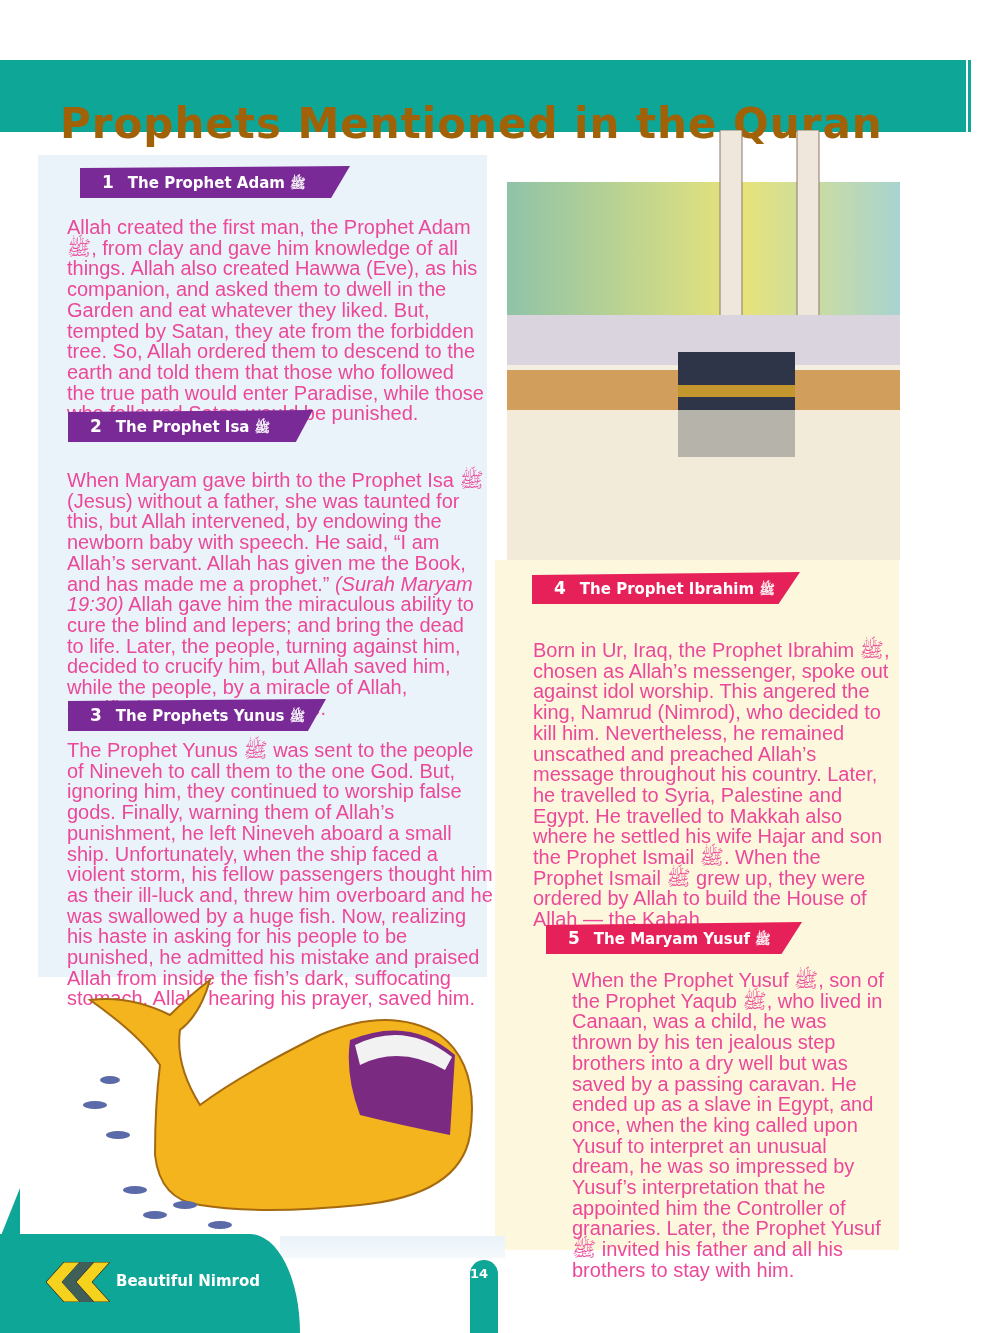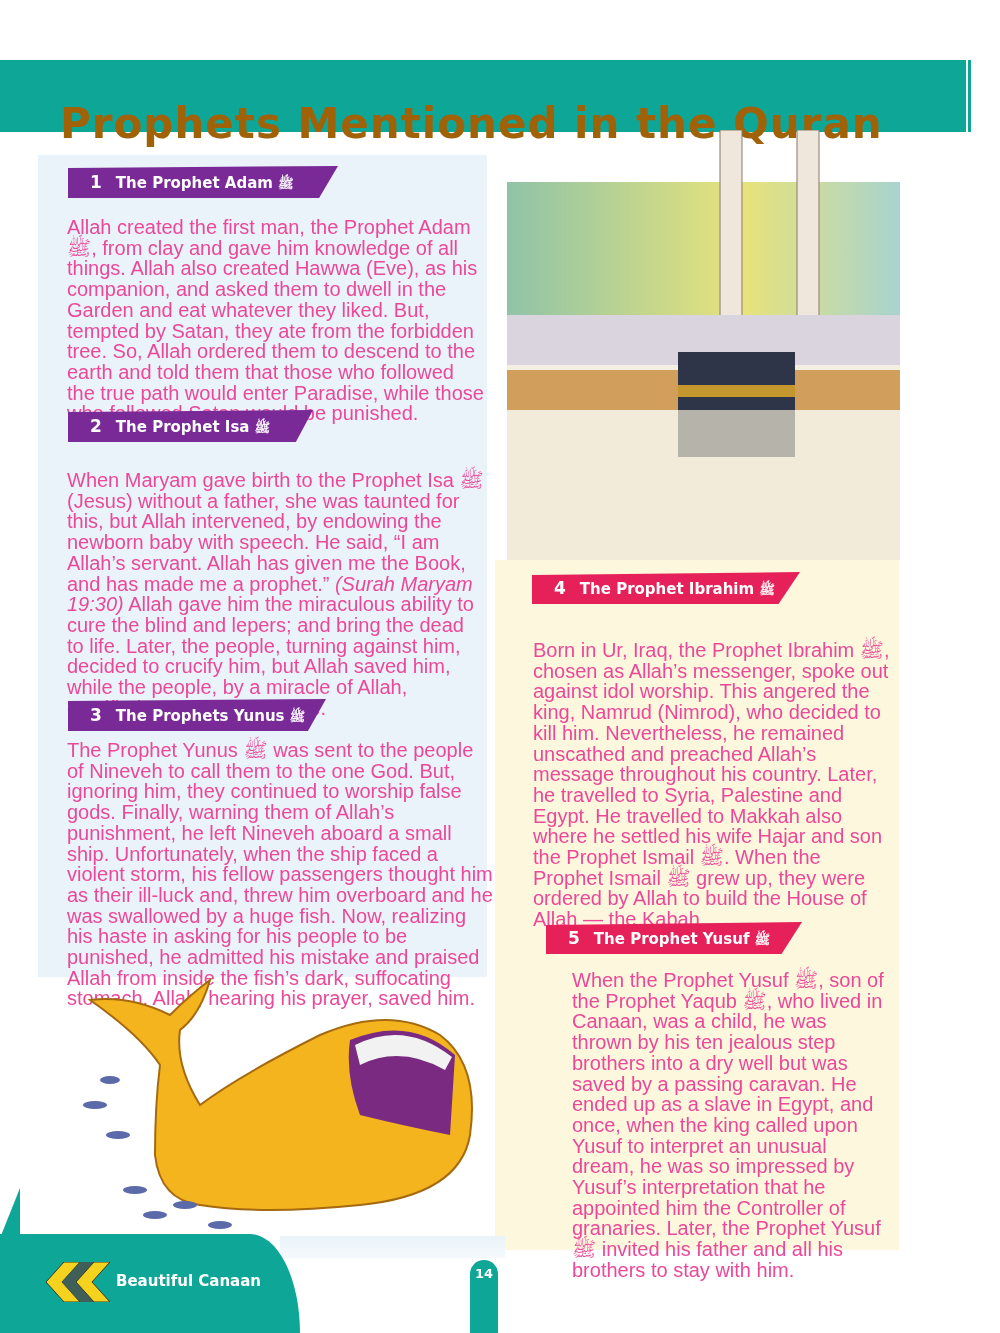--- a/index.html
+++ b/index.html
@@ -16,33 +16,33 @@
   .tag-num{display:inline-block;margin-right:14px;font-size:17px;}
   .pbuh{display:inline-block;font-size:13px;margin-left:5px;opacity:0.95;}
   .body-text{position:absolute;font-family:"Liberation Sans",sans-serif;font-size:20px;line-height:20.7px;color:#ec4899;}
   .body-text i{font-style:italic;margin-top:28px;}
   .illus{position:absolute;}
   .footer-tab{position:absolute;left:0;top:1234px;width:300px;height:99px;background:#0ea697;border-radius:0 50px 0 0/0 99px 0 0;}
   .footer-spike{position:absolute;left:0;top:1188px;width:20px;height:50px;background:#0ea697;clip-path:polygon(0 100%,100% 0,100% 100%);}
   .footer-label{position:absolute;left:116px;top:1272px;font-family:"DejaVu Sans",sans-serif;font-weight:bold;font-size:15px;color:#ffffff;white-space:nowrap;}
   .chev{position:absolute;top:1262px;width:34px;height:40px;}
   .page-tab{position:absolute;left:470px;top:1260px;width:28px;height:73px;background:#0ea697;border-radius:14px 14px 0 0;}
-  .page-num{position:absolute;left:470px;top:1266px;width:28px;text-align:center;font-family:"DejaVu Sans",sans-serif;font-weight:bold;font-size:13px;color:#ffffff;}
+  .page-num{position:absolute;left:470px;top:1266px;width:16px;text-align:center;font-family:"DejaVu Sans",sans-serif;font-weight:bold;font-size:13px;color:#ffffff;}
 </style>
 </head>
 <body>
 
 <div class="title-bar"></div>
 <div class="title-bar-edge"></div>
 <div class="title-text">Prophets Mentioned in the Quran</div>
 
 <div class="left-panel"></div>
 <div class="right-panel"></div>
 
-<div class="section-tag tag-purple" style="left:68px;top:166px;width:270px;">
+<div class="section-tag tag-purple" style="left:80px;top:166px;width:270px;">
   <span class="tag-num">1</span><span>The Prophet Adam</span><span class="pbuh">ﷺ</span>
 </div>
 <div class="body-text" style="left:67px;top:217px;width:418px;">Allah created the first man, the Prophet Adam ﷺ, from clay and gave him knowledge of all things. Allah also created Hawwa (Eve), as his companion, and asked them to dwell in the Garden and eat whatever they liked. But, tempted by Satan, they ate from the forbidden tree. So, Allah ordered them to descend to the earth and told them that those who followed the true path would enter Paradise, while those who followed Satan would be punished.</div>
 
 <div class="section-tag tag-purple" style="left:68px;top:410px;width:245px;">
   <span class="tag-num">2</span><span>The Prophet Isa</span><span class="pbuh">ﷺ</span>
 </div>
 <div class="body-text" style="left:67px;top:470px;width:418px;">
   <span>When Maryam gave birth to the Prophet Isa ﷺ (Jesus) without a father, she was taunted for this, but Allah intervened, by endowing the newborn baby with speech. He said, “I am Allah’s servant. Allah has given me the Book, and has made me a prophet.” </span><i>(Surah Maryam 19:30)</i><span> Allah gave him the miraculous ability to cure the blind and lepers; and bring the dead to life. Later, the people, turning against him, decided to crucify him, but Allah saved him, while the people, by a miracle of Allah, crucified another in his place.</span>
 </div>
@@ -70,21 +70,21 @@
   <rect x="173" y="255" width="117" height="12" fill="#c3962e"></rect>
   <rect x="2" y="280" width="393" height="150" fill="#f1ead6" opacity="0.7"></rect>
 </svg>
 
 <div class="section-tag tag-pink" style="left:532px;top:572px;width:268px;">
   <span class="tag-num">4</span><span>The Prophet Ibrahim</span><span class="pbuh">ﷺ</span>
 </div>
 <div class="body-text" style="left:533px;top:640px;width:362px;">Born in Ur, Iraq, the Prophet Ibrahim ﷺ, chosen as Allah’s messenger, spoke out against idol worship. This angered the king, Namrud (Nimrod), who decided to kill him. Nevertheless, he remained unscathed and preached Allah’s message throughout his country. Later, he travelled to Syria, Palestine and Egypt. He travelled to Makkah also where he settled his wife Hajar and son the Prophet Ismail ﷺ. When the Prophet Ismail ﷺ grew up, they were ordered by Allah to build the House of Allah — the Kabah.</div>
 
 <div class="section-tag tag-pink" style="left:546px;top:922px;width:256px;">
-  <span class="tag-num">5</span><span>The Prophet Yusuf</span><span class="pbuh">ﷺ</span>
+  <span class="tag-num">5</span><span>The Maryam Yusuf</span><span class="pbuh">ﷺ</span>
 </div>
 <div class="body-text" style="left:572px;top:970px;width:320px;">When the Prophet Yusuf ﷺ, son of the Prophet Yaqub ﷺ, who lived in Canaan, was a child, he was thrown by his ten jealous step brothers into a dry well but was saved by a passing caravan. He ended up as a slave in Egypt, and once, when the king called upon Yusuf to interpret an unusual dream, he was so impressed by Yusuf’s interpretation that he appointed him the Controller of granaries. Later, the Prophet Yusuf ﷺ invited his father and all his brothers to stay with him.</div>
 
 <svg class="illus" style="left:60px;top:975px;" width="420" height="260" viewBox="0 0 420 260">
   <path d="M30 25 Q70 20 110 40 Q130 20 150 5 Q140 40 120 55 Q115 90 140 130 Q180 100 260 60 Q330 30 380 60 Q420 90 410 160 Q400 220 300 230 Q200 240 140 230 Q100 225 95 180 Q95 130 100 90 Q80 60 30 25 Z" fill="#f3b41e" stroke="#a56a10" stroke-width="2"></path>
   <path d="M290 65 Q350 40 395 80 L390 160 Q340 150 300 140 Q285 100 290 65 Z" fill="#7a2a80"></path>
   <path d="M295 70 Q345 45 392 82 L385 95 Q340 70 300 90 Z" fill="#f2f2f2"></path>
   <g fill="#5b6aa8">
     <ellipse cx="35" cy="130" rx="12" ry="4"></ellipse>
     <ellipse cx="58" cy="160" rx="12" ry="4"></ellipse>
@@ -101,15 +101,15 @@
 <div class="footer-tab"></div>
 <svg class="chev" style="left:46px;" width="34" height="40" viewBox="0 0 34 40">
   <polygon points="18,0 34,0 16,20 34,40 18,40 0,20" fill="#f5d21e" stroke="#3a3a2a" stroke-width="1"></polygon>
 </svg>
 <svg class="chev" style="left:62px;" width="34" height="40" viewBox="0 0 34 40">
   <polygon points="18,0 34,0 16,20 34,40 18,40 0,20" fill="#3f5f58"></polygon>
 </svg>
 <svg class="chev" style="left:76px;" width="34" height="40" viewBox="0 0 34 40">
   <polygon points="18,0 34,0 16,20 34,40 18,40 0,20" fill="#f5d21e" stroke="#3a3a2a" stroke-width="1"></polygon>
 </svg>
-<div class="footer-label">Beautiful Canaan</div>
+<div class="footer-label">Beautiful Nimrod</div>
 <div class="page-tab"></div>
 <div class="page-num">14</div>
 
 </body></html>

